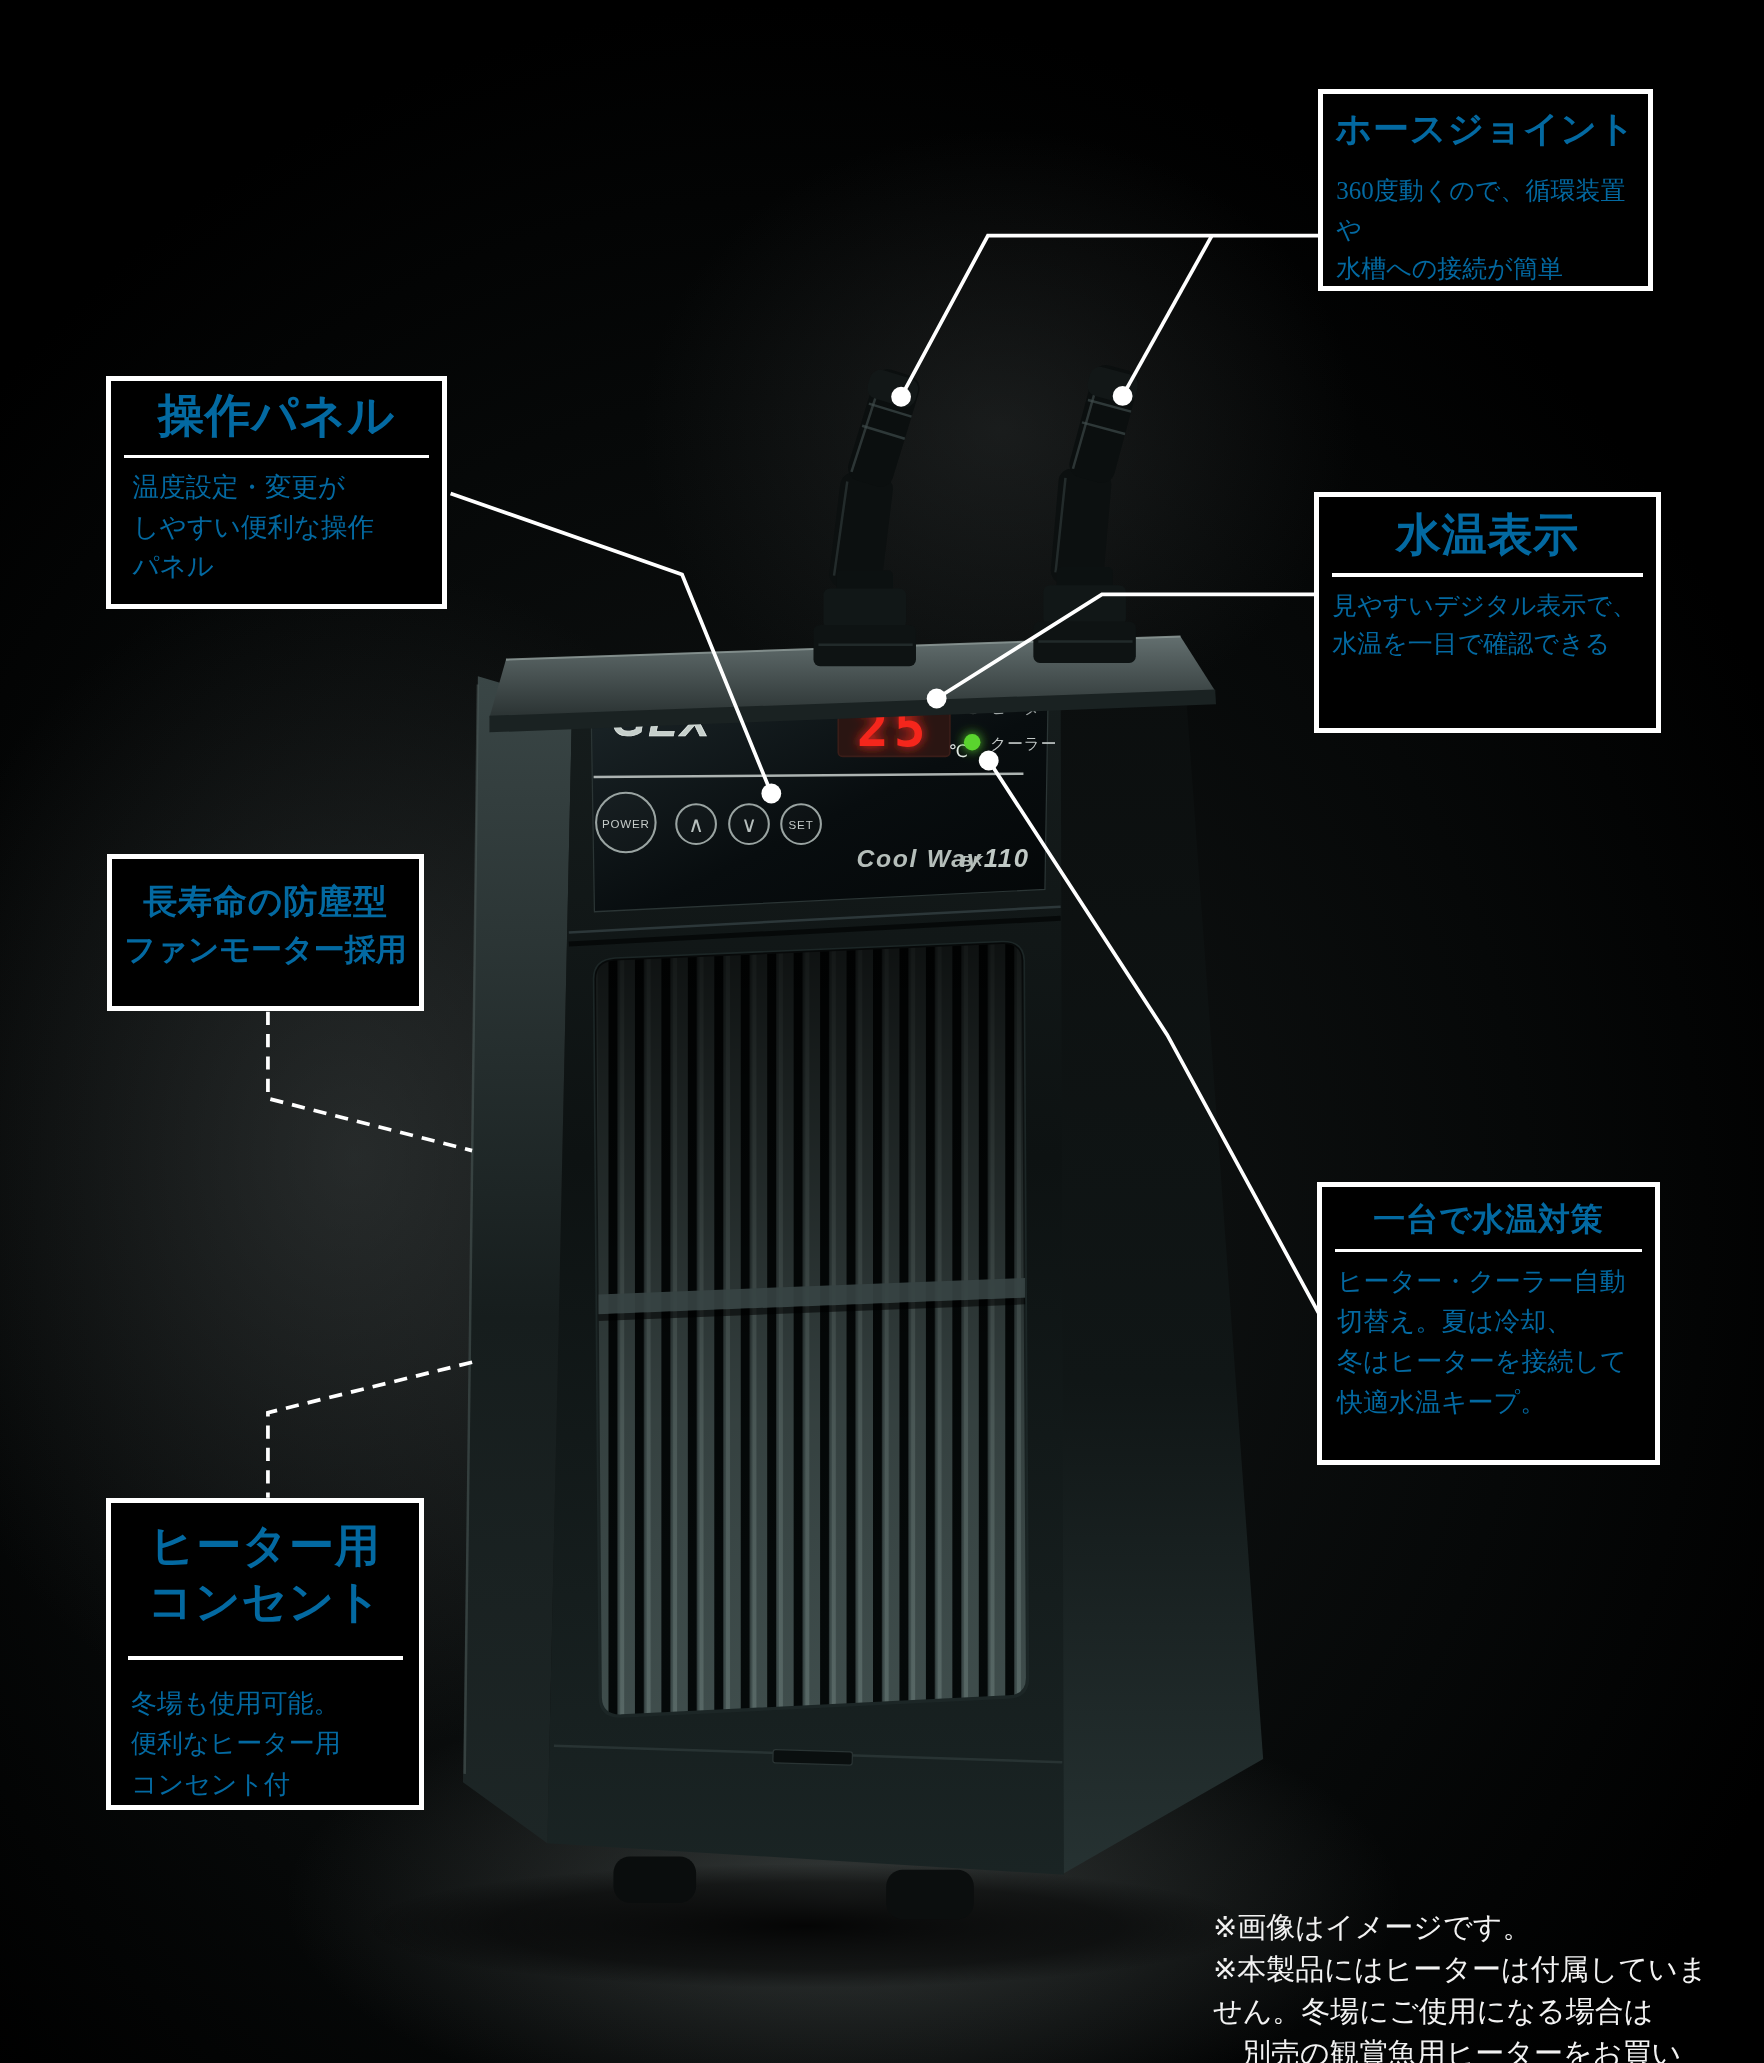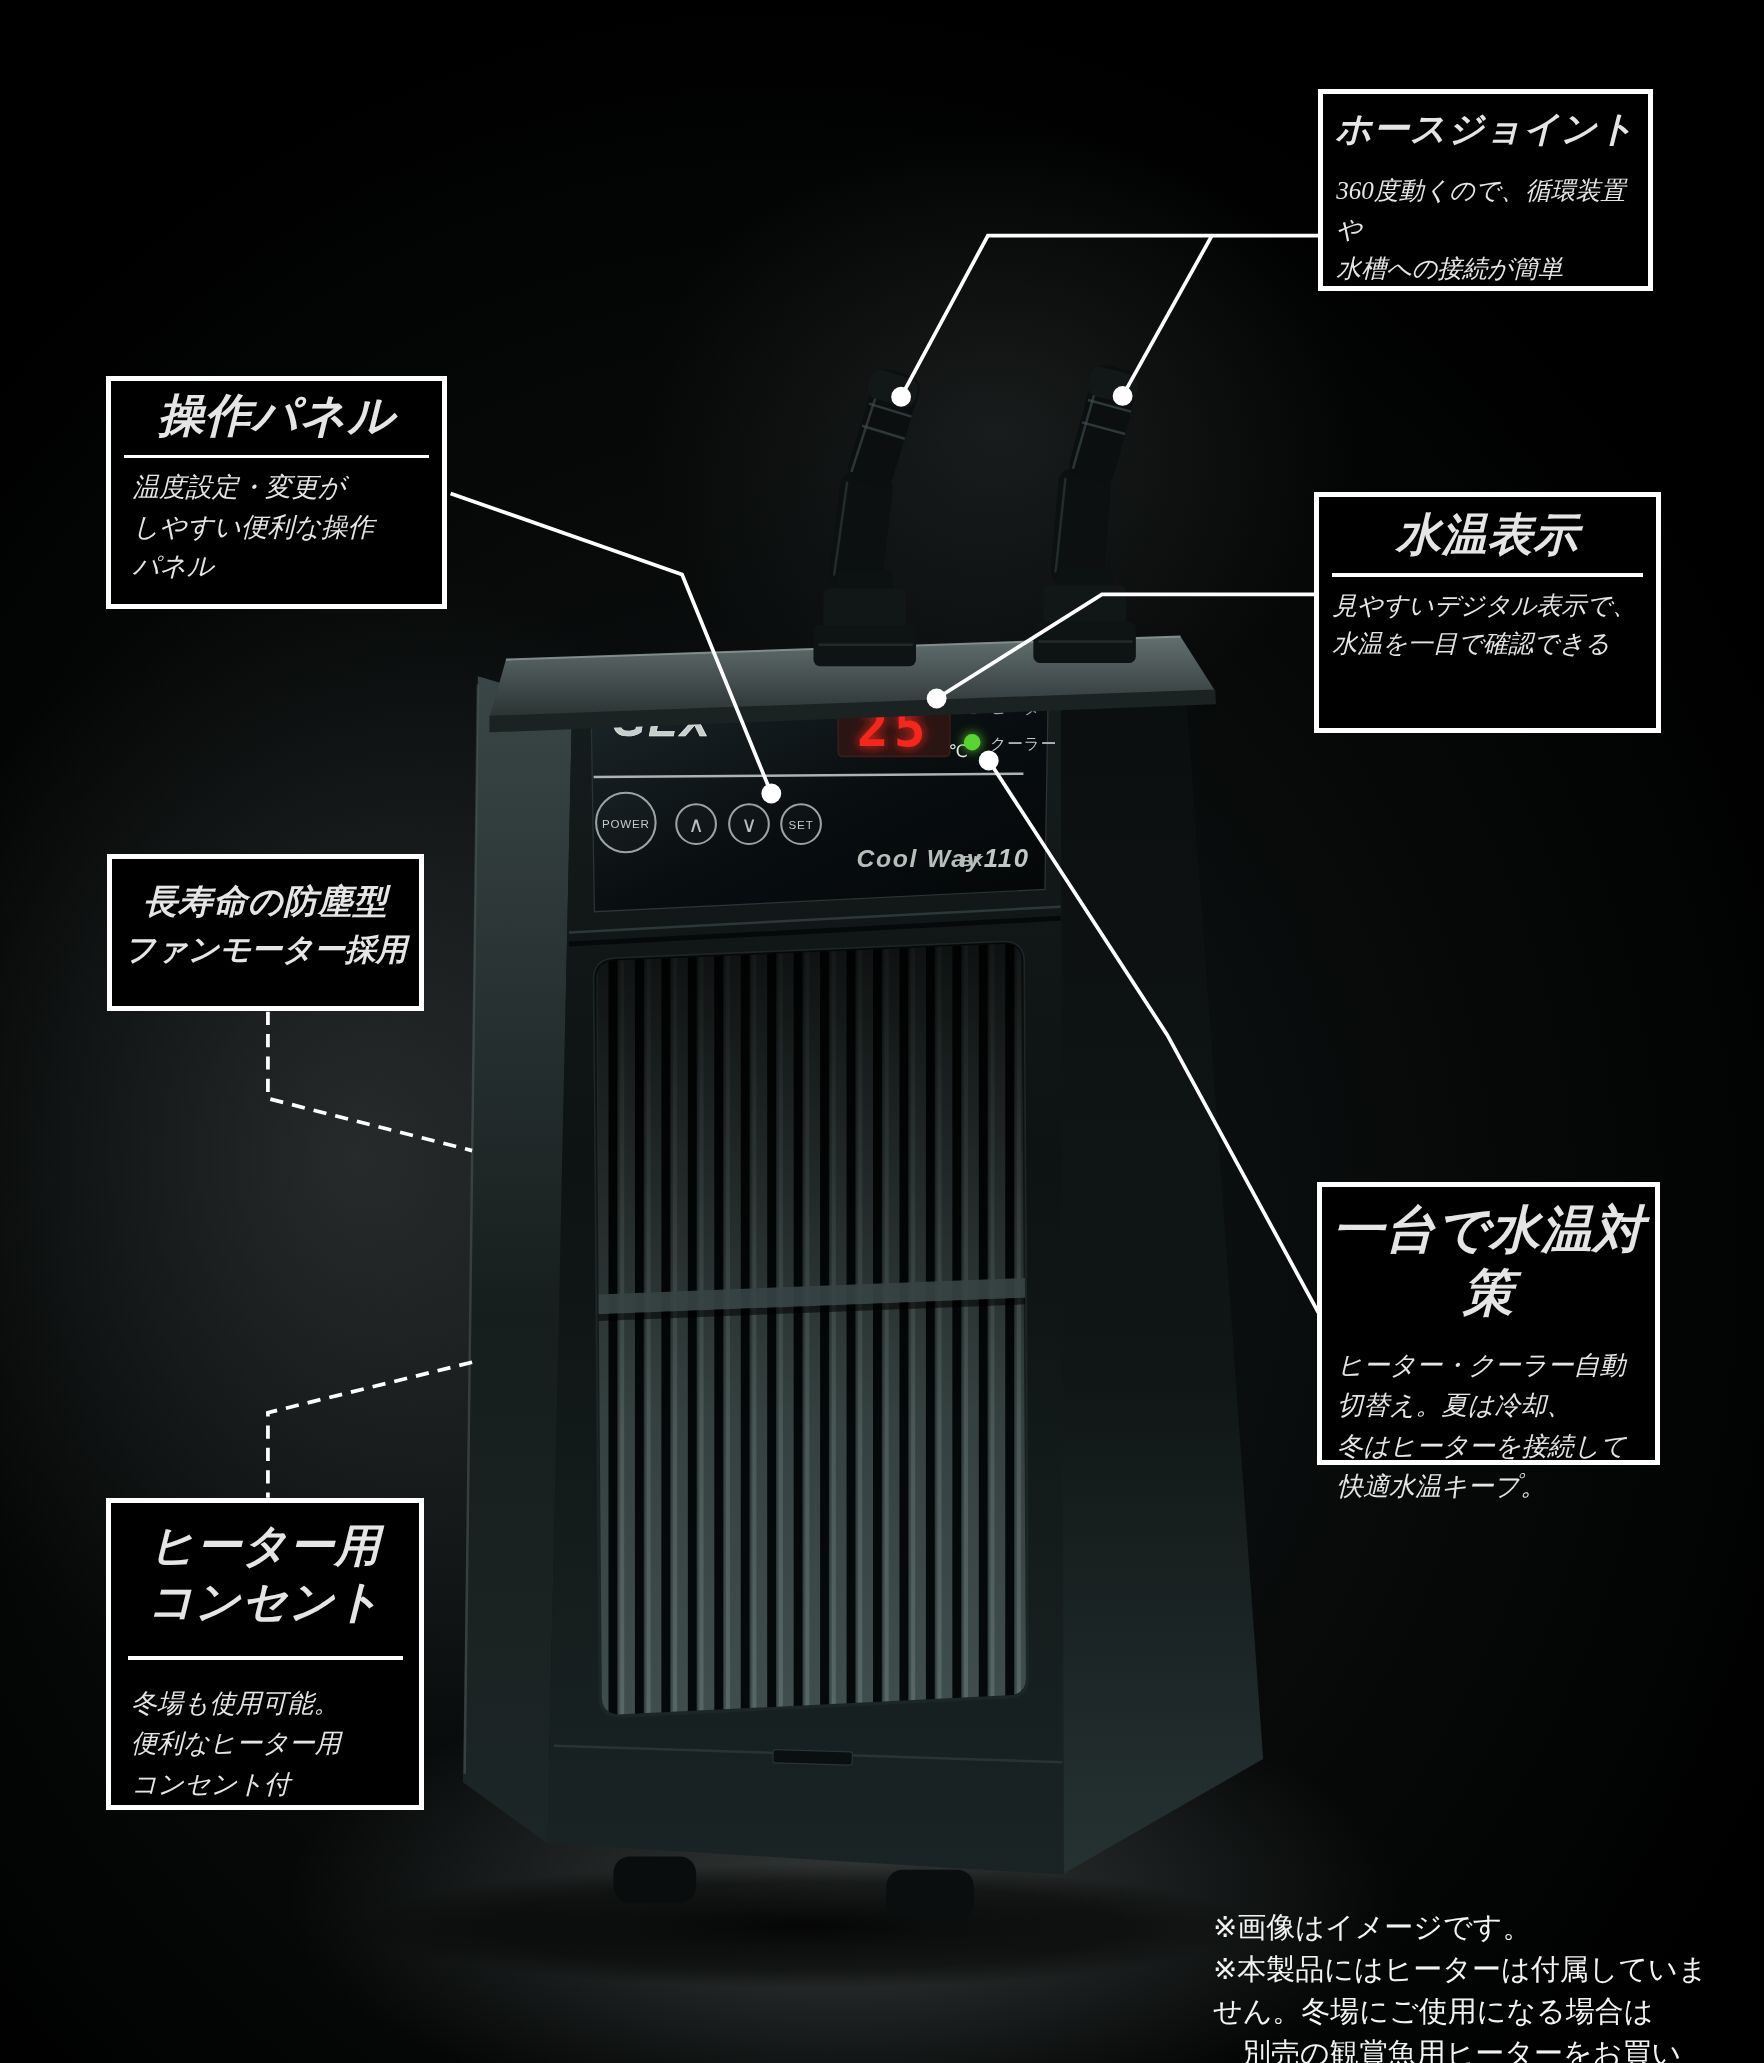--- a/index.html
+++ b/index.html
@@ -7,28 +7,28 @@
     position:relative;width:1765px;height:2064px;overflow:hidden;background-color:#000;
     background:
       radial-gradient(ellipse 512px 430px at 1000px 430px, rgba(62,66,66,0.35), transparent 70%),
       radial-gradient(ellipse 661px 827px at 355px 1157px, rgba(82,88,88,0.38), transparent 72%),
       radial-gradient(ellipse 744px 298px at 843px 1901px, rgba(112,120,118,0.42), transparent 75%),
       radial-gradient(ellipse 1240px 1405px at 785px 1240px, #141818, #060808 60%, #000 88%);
     font-family:"Liberation Serif","DejaVu Serif",serif;
   }
   .scene{position:absolute;left:0;top:0;width:1765px;height:2064px;}
   .callout{
-    position:absolute;box-sizing:border-box;background:#000;border:5px solid #fff;color:#e5e5e5;
-    display:flex;flex-direction:column;font-style:italic;
+    position:absolute;box-sizing:border-box;background:#000;border:5px solid #fff;color:#0369a1;
+    display:flex;flex-direction:column;
   }
   .c-title{font-weight:bold;text-align:center;letter-spacing:0.8px;line-height:1.25;}
   .t44{font-size:36px;padding-top:13.2px;}
   .t56{font-size:46px;padding-top:6px;}
   .t55{font-size:45px;padding-top:10px;}
-  .t50{font-size:51px;padding-top:11.6px;}
+  .t50{font-size:32px;padding-top:11.6px;}
   .t-two{font-size:34px;padding-top:16.5px;line-height:1.5;}
   .t-two .l2{font-size:31px;letter-spacing:0;}
   .t54{font-size:45px;padding-top:15px;line-height:1.25;}
   .c-rule{height:3.3px;background:#fff;margin:10px 13.2px 8.3px;}
   .c-rule.narrow{margin:11.6px 16.5px 8.3px;}
   .c-body{font-size:25px;line-height:1.55;padding:1.7px 16.5px 0;letter-spacing:0;}
   .c-body.px26{padding-left:21.5px;padding-right:11.6px;font-size:26.5px;line-height:1.5;}
   .c-body.px16{padding-left:13.2px;padding-right:0;}
   .c-body.px18{padding-left:15px;padding-right:8.3px;font-size:26px;}
   .c-body.px24{padding-left:20px;padding-right:28px;font-size:26px;}

